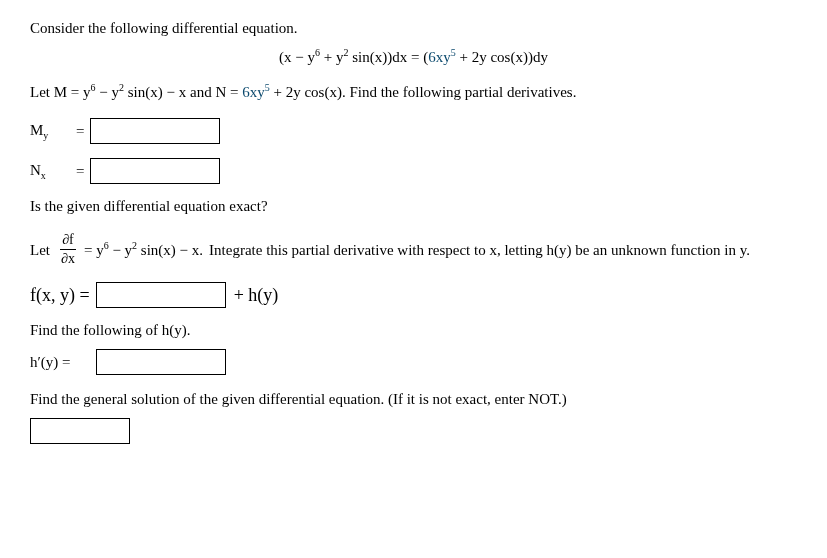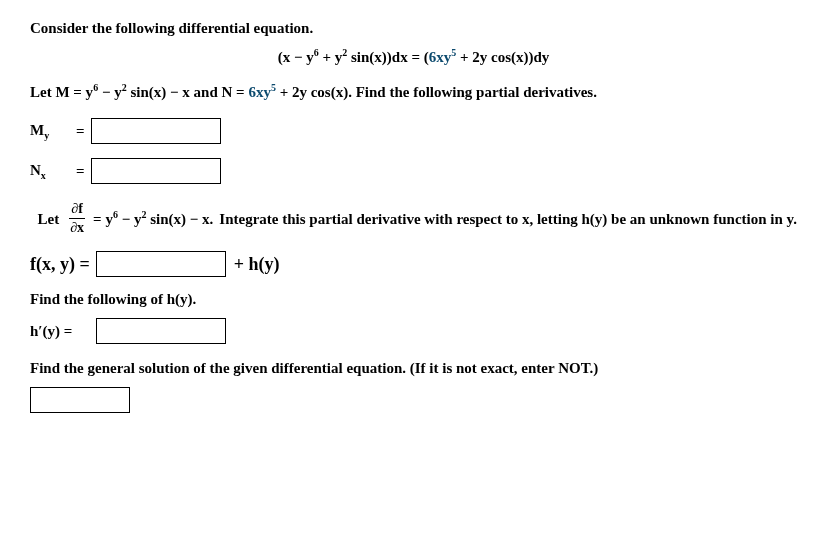--- a/index.html
+++ b/index.html
@@ -1,19 +1,18 @@
 <!DOCTYPE html>
 <html><head>
   <meta charset="utf-8">
   <style>
     * {
       margin: 0;
       padding: 0;
       box-sizing: border-box;
-      font-weight: bold;
     }
 
     body {
       background: #ffffff;
       font-family: 'Times New Roman', Times, serif;
       font-size: 15px;
       color: #000000;
       padding: 20px 30px;
       width: 827px;
       min-height: 558px;
@@ -160,23 +159,26 @@
   <input class="answer-input" type="text" style="">
 </div>
 
 <div class="input-row">
   <span class="input-label">N<sub>x</sub></span>
   <span style="margin-right:6px;">=</span>
   <input class="answer-input" type="text" style="">
 </div>
 
 <div class="section">
-</div>
-
-<div style="margin-bottom: 14px; line-height: 2; display: flex; align-items: center; flex-wrap: wrap; justify-content: flex-end;">
+  <div class="question-text">
+    <span>Is the given differential equation exact?</span>
+  </div>
+</div>
+
+<div style="margin-bottom: 14px; line-height: 2; display: flex; align-items: center; flex-wrap: wrap;">
   <span style="margin-right:6px;">Let</span>
   <span class="fraction">
     <span class="numerator">∂f</span>
     <span class="denominator">∂x</span>
   </span>
   <span style="margin-left:4px;">
     = y<sup>6</sup> − y<sup>2</sup> sin(x) − x.
   </span>
   <span style="margin-left:6px;">
     Integrate this partial derivative with respect to x, letting h(y) be an unknown function in y.

